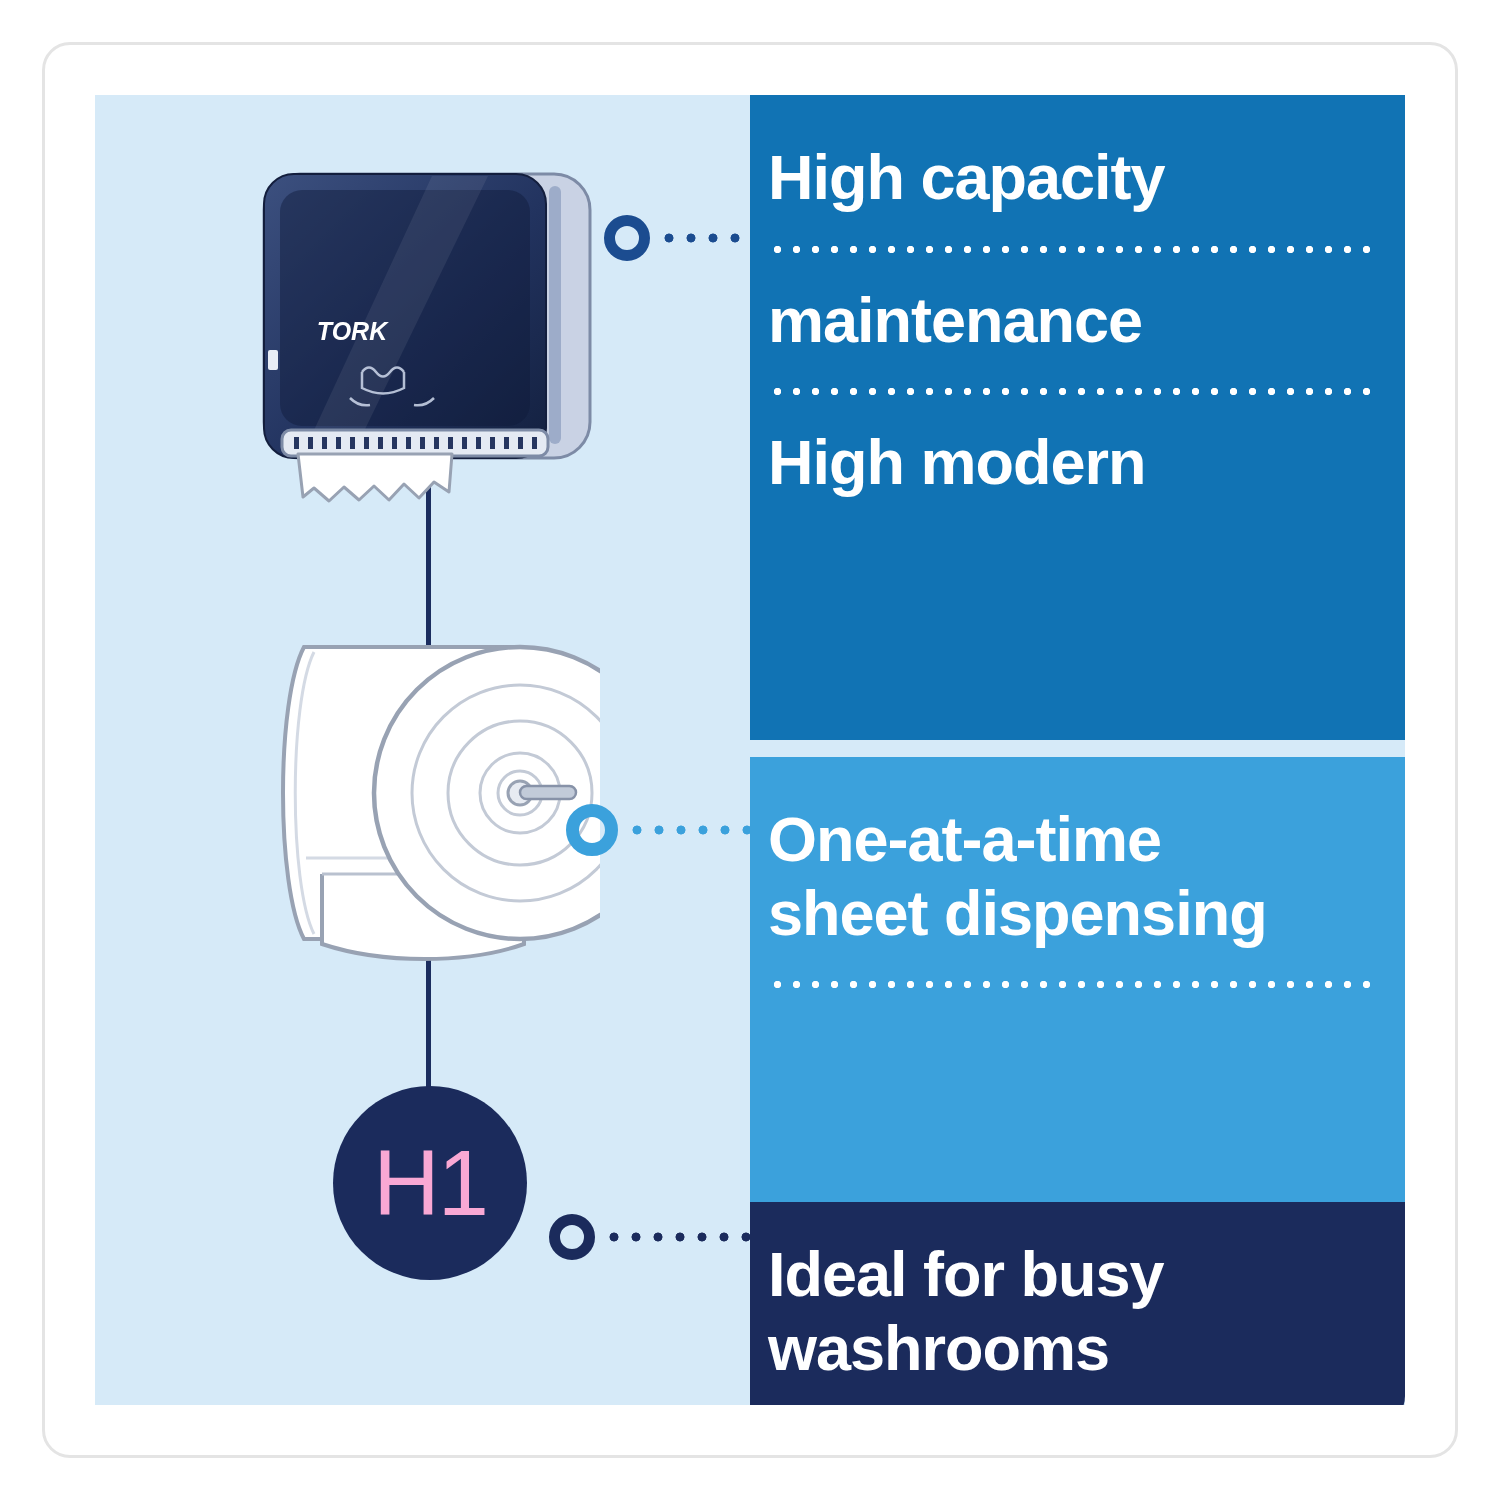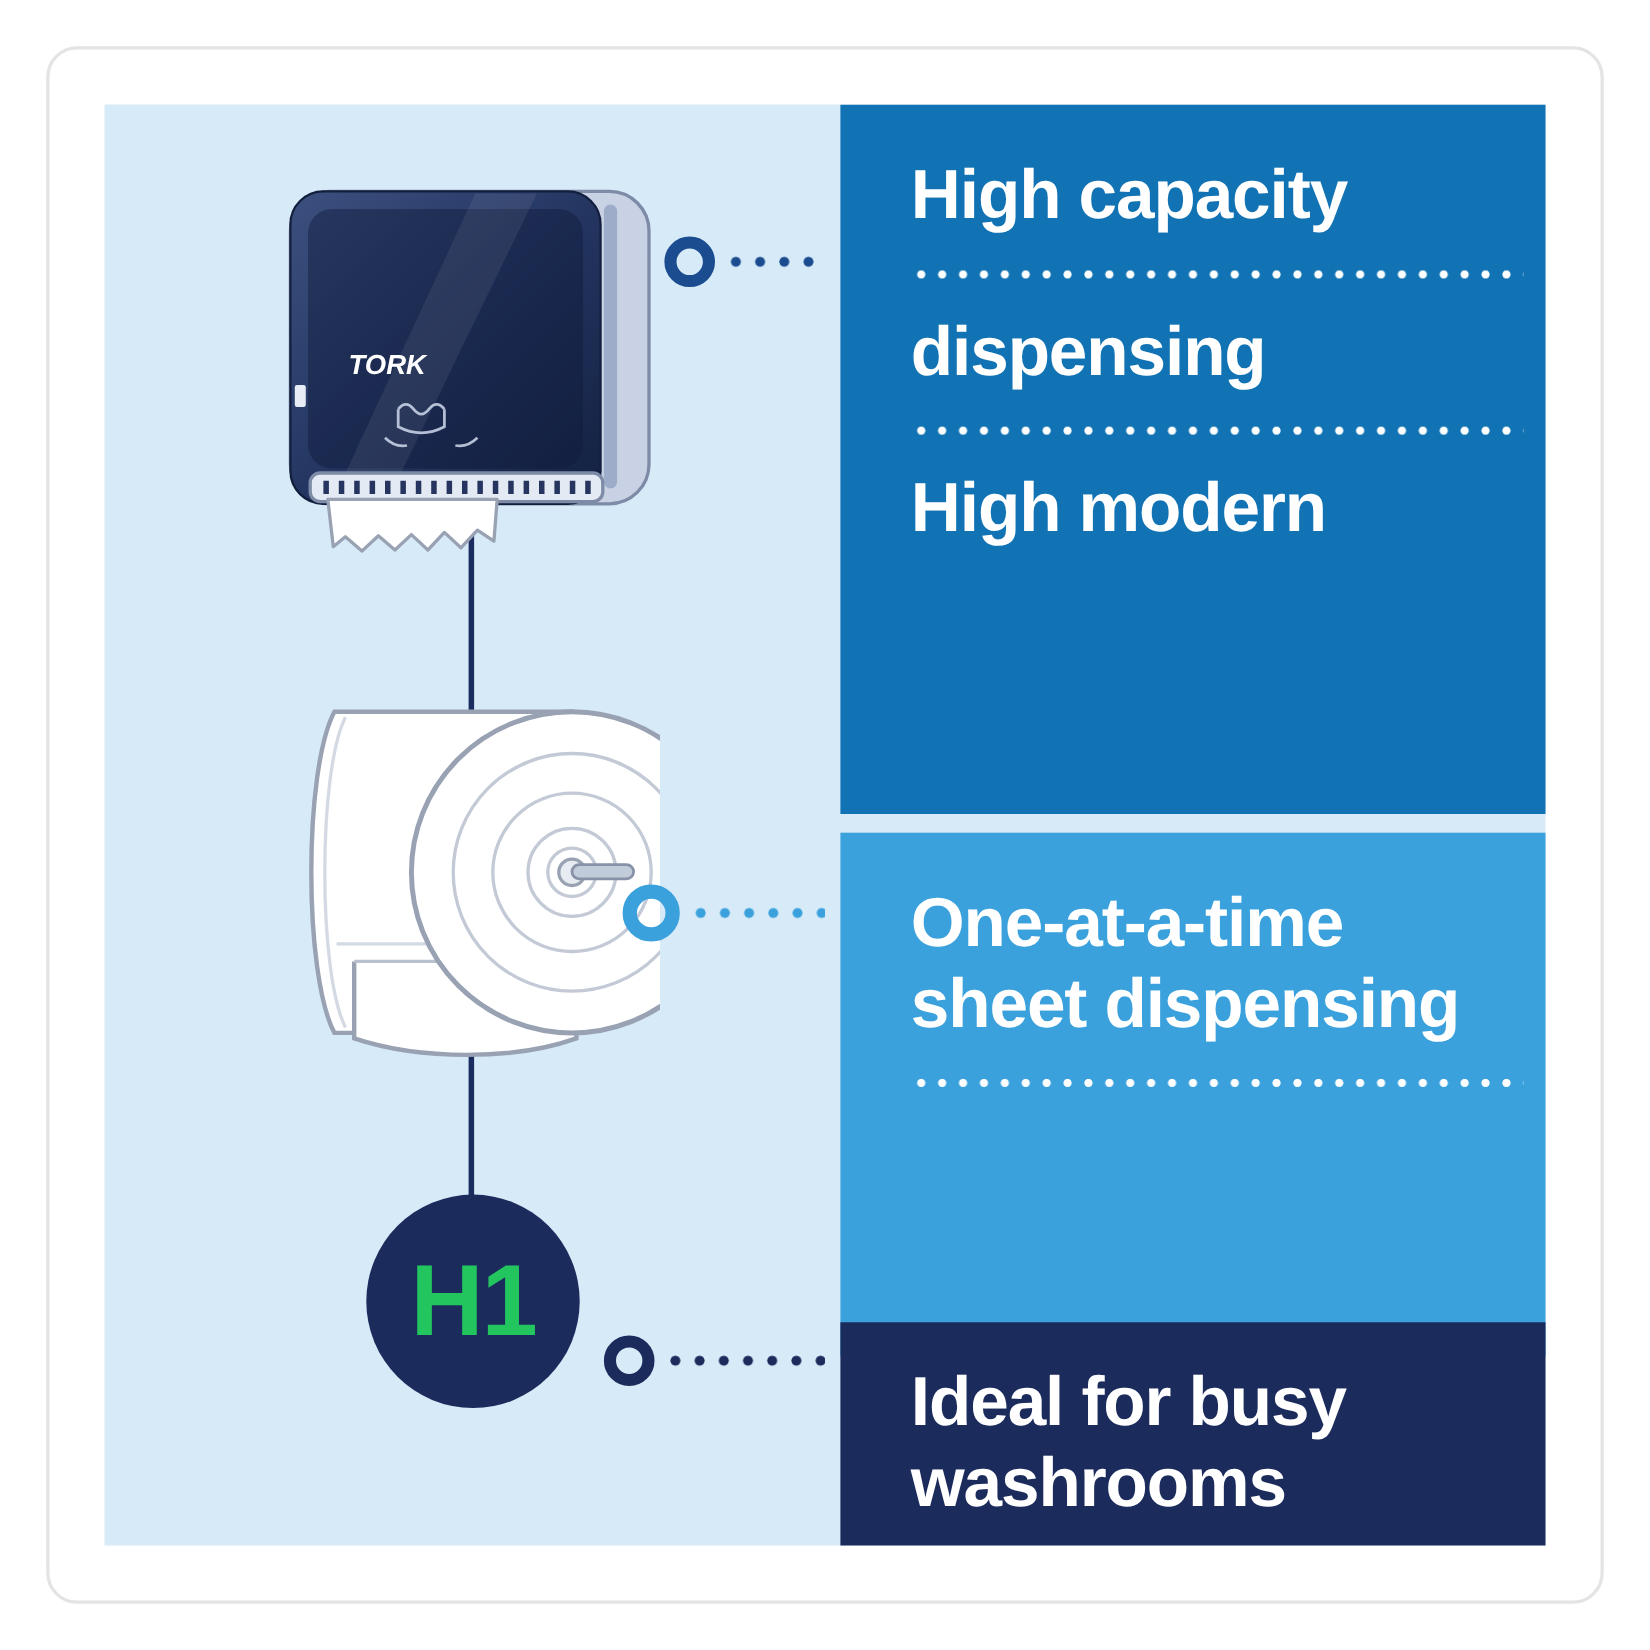--- a/index.html
+++ b/index.html
@@ -10,22 +10,22 @@
   .card{
     position:absolute;left:42px;top:42px;width:1416px;height:1416px;
     background:#ffffff;border:3px solid #e4e4e4;border-radius:28px;box-sizing:border-box;
   }
   .canvas{
     position:absolute;left:95px;top:95px;width:1310px;height:1310px;
     background:var(--canvas,#d6eaf8);overflow:hidden;
   }
   
   .panel{
-    position:absolute;left:669px;width:655px;box-sizing:border-box;
-    color:#ffffff;padding:46px 34px 0 64px;
+    position:absolute;left:655px;width:655px;box-sizing:border-box;
+    color:#ffffff;padding:46px 34px 0 18px;
   }
   .panel-top{top:0;height:645px;background:var(--panel_top,#1173b4);}
   .panel-mid{top:662px;height:476px;background:var(--panel_mid,#3ba1dc);}
   .panel-bottom{top:1107px;height:224px;background:var(--panel_bottom,#1b2b5c);border-bottom-right-radius:30px;padding-top:36px;}
   .line{
     font-size:63px;font-weight:700;line-height:1.17;letter-spacing:-1px;white-space:nowrap;
   }
   .divider{
     height:9px;margin:30px 0;
     background-image:radial-gradient(circle,#ffffff 3.4px,transparent 4px);
@@ -45,21 +45,21 @@
   .dots-mid{left:531px;top:730px;width:124px;background-image:radial-gradient(circle,var(--panel_mid,#3ba1dc) 4.2px,transparent 4.8px);}
   .dots-bottom{left:508px;top:1137px;width:147px;background-image:radial-gradient(circle,var(--panel_bottom,#1b2b5c) 4.2px,transparent 4.8px);}
   
   .disp-svg{position:absolute;left:145px;top:65px;width:370px;height:355px;z-index:2;}
   .roll-svg{position:absolute;left:165px;top:520px;width:340px;height:365px;z-index:2;}
   .badge{
     position:absolute;left:238px;top:991px;width:194px;height:194px;border-radius:50%;
     background:var(--panel_bottom,#1b2b5c);z-index:4;
     display:flex;align-items:center;justify-content:center;
   }
-  .badge span{color:#22c55e;font-size:92px;font-weight:700;letter-spacing:-2px;}
+  .badge span{color:#f9a8d4;font-size:92px;font-weight:400;letter-spacing:-2px;}
 </style>
 </head>
 <body>
 
 <div class="page">
   <div class="card"></div>
   <div class="canvas">
 
     <div class="vline"></div>
 
@@ -123,21 +123,21 @@
     <div class="dots dots-mid"></div>
     <div class="ring ring-bottom"></div>
     <div class="dots dots-bottom"></div>
 
     <section class="panel panel-top">
       <div class="feat">
         <div class="line">High capacity</div>
       </div>
       <div class="divider"></div>
       <div class="feat">
-        <div class="line">dispensing</div>
+        <div class="line">maintenance</div>
       </div>
       <div class="divider"></div>
       <div class="feat">
         <div class="line">High modern</div>
       </div>
     </section>
 
     <section class="panel panel-mid">
       <div class="feat">
         <div class="line">One-at-a-time</div>

